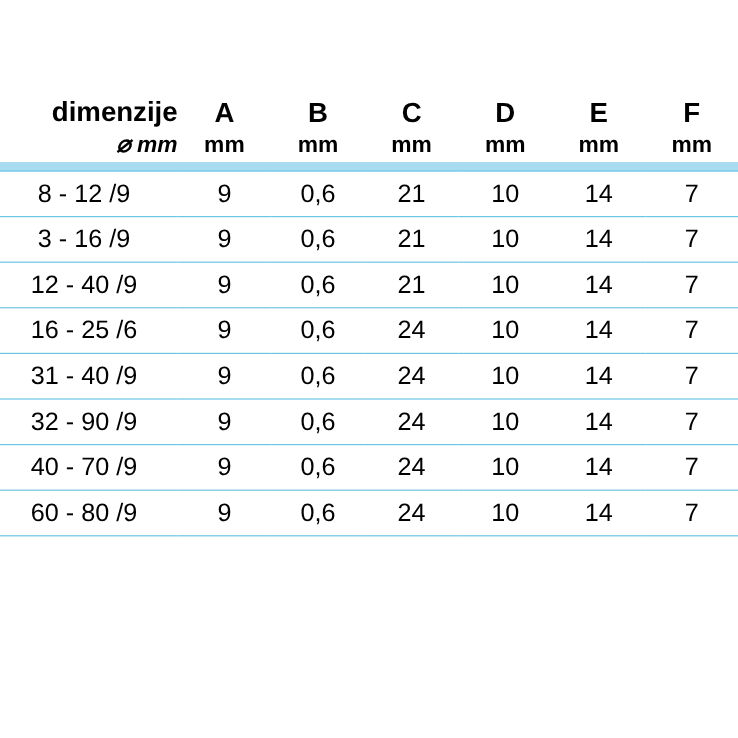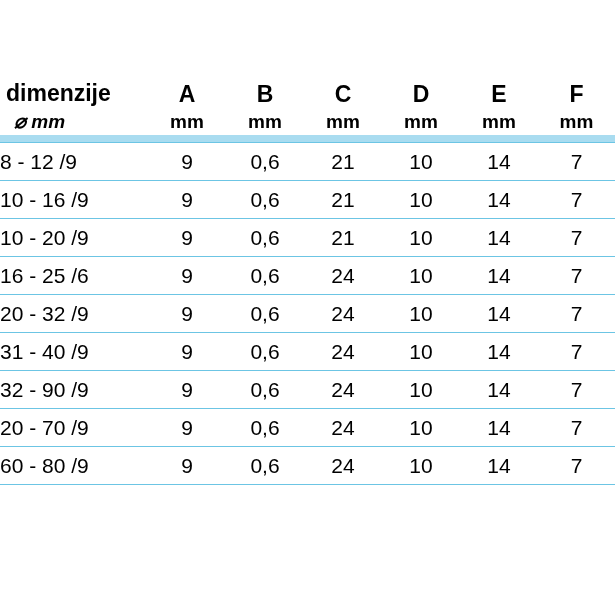--- a/index.html
+++ b/index.html
@@ -40,21 +40,21 @@
 
   thead th {
     font-weight: bold;
     color: #000000;
     background: #ffffff;
     text-align: center;
     padding: 0;
     vertical-align: middle;
   }
   th.dim-head {
-    text-align: left;
+    text-align: right;
     padding-left: 6px;
   }
   .head-main {
     font-size: 23px;
     line-height: 30px;
     white-space: nowrap;
   }
   .head-unit {
     font-size: 19px;
     line-height: 26px;
@@ -86,21 +86,21 @@
     padding: 0;
     border-top: 1px solid #6cc5e4;
     vertical-align: middle;
     background: #ffffff;
     white-space: nowrap;
   }
   tbody tr:last-child td {
     border-bottom: 1px solid #6cc5e4;
   }
   tbody td.dim-cell {
-    text-align: left;
+    text-align: center;
     padding-right: 8px;
     font-size: 21px;
   }
 </style>
 </head>
 <body>
 
 <div id="page">
   <div id="table-wrap">
     <table class="spec-table">
@@ -152,75 +152,66 @@
         <tr>
           <td class="dim-cell">8 - 12  /9</td>
           <td>9</td>
           <td>0,6</td>
           <td>21</td>
           <td>10</td>
           <td>14</td>
           <td>7</td>
         </tr>
         <tr>
-          <td class="dim-cell">10 - 16  /9</td>
+          <td class="dim-cell">3 - 16  /9</td>
           <td>9</td>
           <td>0,6</td>
           <td>21</td>
           <td>10</td>
           <td>14</td>
           <td>7</td>
         </tr>
         <tr>
-          <td class="dim-cell">10 - 20  /9</td>
+          <td class="dim-cell">12 - 40  /9</td>
           <td>9</td>
           <td>0,6</td>
           <td>21</td>
           <td>10</td>
           <td>14</td>
           <td>7</td>
         </tr>
         <tr>
           <td class="dim-cell">16 - 25  /6</td>
           <td>9</td>
           <td>0,6</td>
           <td>24</td>
           <td>10</td>
           <td>14</td>
           <td>7</td>
         </tr>
         <tr>
-          <td class="dim-cell">20 - 32  /9</td>
-          <td>9</td>
-          <td>0,6</td>
-          <td>24</td>
-          <td>10</td>
-          <td>14</td>
-          <td>7</td>
-        </tr>
-        <tr>
           <td class="dim-cell">31 - 40  /9</td>
           <td>9</td>
           <td>0,6</td>
           <td>24</td>
           <td>10</td>
           <td>14</td>
           <td>7</td>
         </tr>
         <tr>
           <td class="dim-cell">32 - 90  /9</td>
           <td>9</td>
           <td>0,6</td>
           <td>24</td>
           <td>10</td>
           <td>14</td>
           <td>7</td>
         </tr>
         <tr>
-          <td class="dim-cell">20 - 70  /9</td>
+          <td class="dim-cell">40 - 70  /9</td>
           <td>9</td>
           <td>0,6</td>
           <td>24</td>
           <td>10</td>
           <td>14</td>
           <td>7</td>
         </tr>
         <tr>
           <td class="dim-cell">60 - 80  /9</td>
           <td>9</td>

